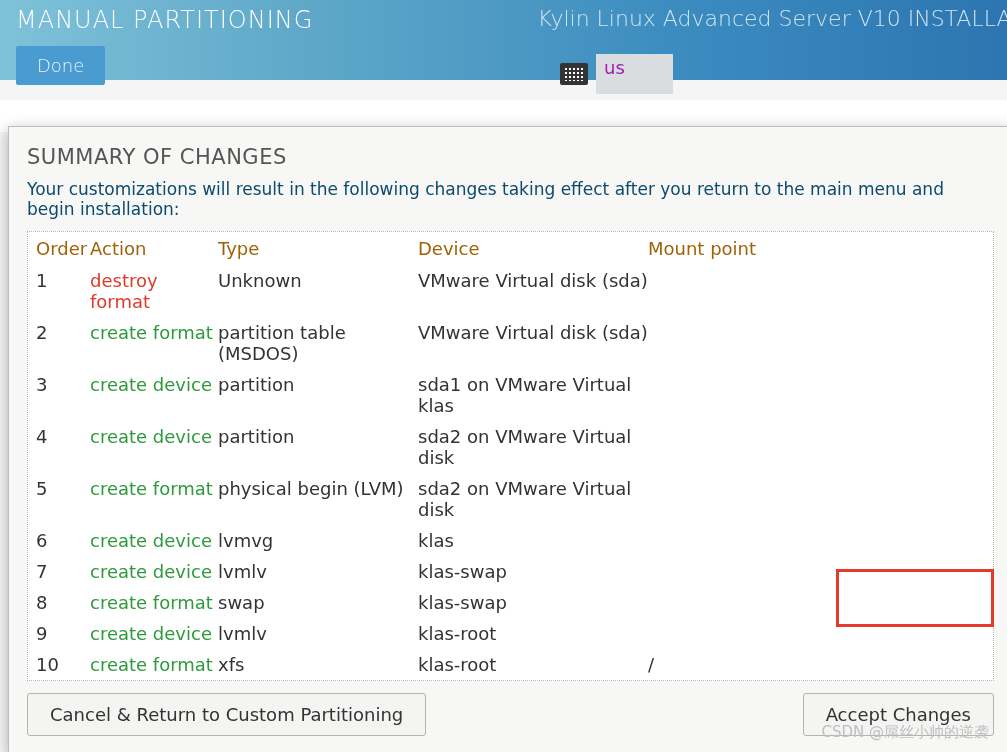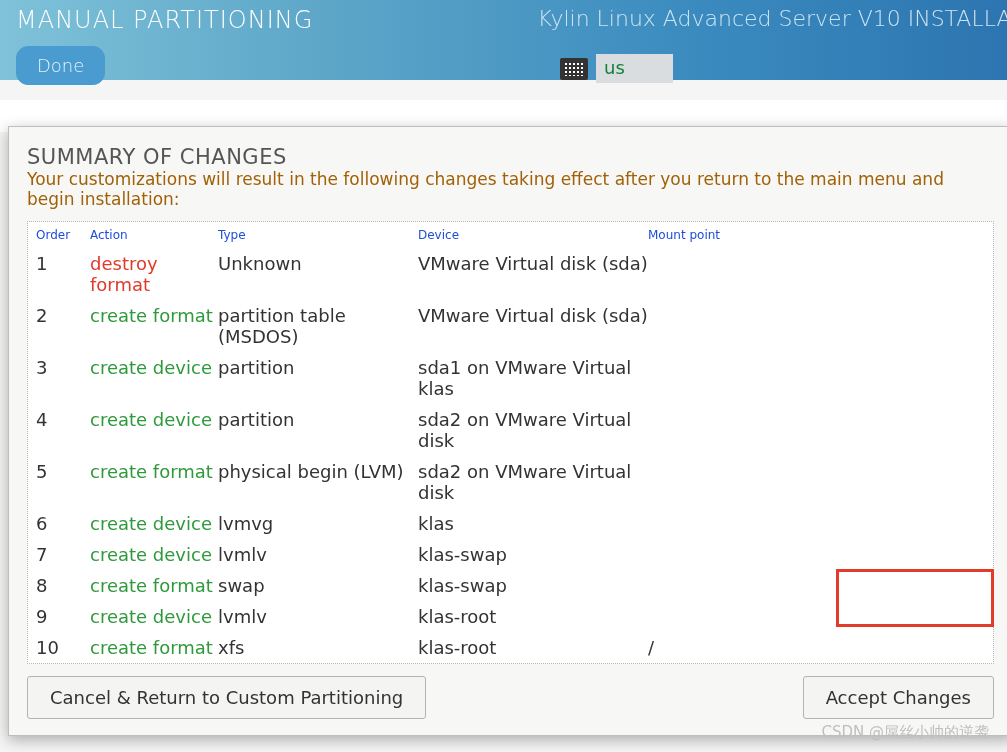--- a/index.html
+++ b/index.html
@@ -1,30 +1,30 @@
 <!DOCTYPE html>
 <html><head>
   <meta charset="utf-8">
   <style>
     *{box-sizing:border-box;margin:0;padding:0;font-family:"DejaVu Sans","Segoe UI",sans-serif}
     body{width:1007px;height:752px;overflow:hidden;background:#f5f5f5;position:relative}
     .header{background:linear-gradient(to right,#7fc2d9,#5fa8c9 30%,#3a8abf 70%,#2d75b0);height:80px;padding:6px 16px;color:#fff;position:relative}
     .header-title{font-size:24px;font-weight:300;letter-spacing:1px}
     .header-right{position:absolute;top:6px;right:-40px;font-size:22px;font-weight:300;color:#cfe5f2}
-    .done-btn{margin-top:12px;display:inline-block;background:#4a9bcf;border:1px solid #4a9bcf;color:#e8f3fb;padding:8px 20px;font-size:18px;font-weight:300;cursor:pointer;border-radius:12px}
+    .done-btn{margin-top:12px;display:inline-block;background:#4a9bcf;border:1px solid #4a9bcf;color:#e8f3fb;padding:8px 20px;font-size:18px;font-weight:300;cursor:pointer;border-radius:2px}
     .kb-sel{position:absolute;top:54px;left:560px;display:flex;align-items:center}
     .kb-icon{width:28px;height:22px;background:#333;border-radius:2px;margin-right:8px;display:inline-flex;align-items:center;justify-content:center}
     .kb-icon::before{content:"";width:20px;height:14px;background:radial-gradient(#fff 1px,transparent 1px);background-size:4px 4px}
-    .kb-text{background:#d9dde0;color:#15803d;padding:3px 48px 5px 8px;font-size:18px}
+    .kb-text{background:#d9dde0;color:#a21caf;padding:3px 48px 16px 8px;font-size:18px}
     .partial-bar{position:absolute;top:100px;left:0;right:0;height:32px;background:#fff}
     .dialog{position:absolute;top:126px;left:8px;right:-6px;background:#f7f7f6;border:1px solid #bebebe;box-shadow:0 4px 14px rgba(0,0,0,.3);padding:18px 18px 16px 18px}
     .dlg-title{font-size:21px;font-weight:400;color:#555;letter-spacing:.5px}
-    .dlg-sub{font-size:17px;color:#a16207;}
+    .dlg-sub{font-size:17px;color:#0c4a6e;margin-top:10px}
     .tbl{width:100%;margin-top:12px;border:1px dotted #b5b5b5;background:#fff}
-    .tbl-head{display:flex;color:#1d4ed8;font-size:12px;padding:6px 0}
+    .tbl-head{display:flex;color:#a16207;font-size:18px;padding:6px 0}
     .tbl-row{display:flex;font-size:18px;color:#333;padding:5px 0}
     .c-order{width:62px;padding-left:8px}
     .c-action{width:128px}
     .c-type{width:200px}
     .c-device{width:230px}
     .c-mount{flex:1}
     .a-destroy{color:#e03a2a}
     .a-create{color:#2e9a3b}
     .dlg-btns{display:flex;justify-content:space-between;gap:18px;margin-top:12px}
     .btn{background:#f4f4f3;border:1px solid #b3b3b3;border-radius:3px;padding:10px 22px;font-size:18px;color:#333;cursor:pointer}

